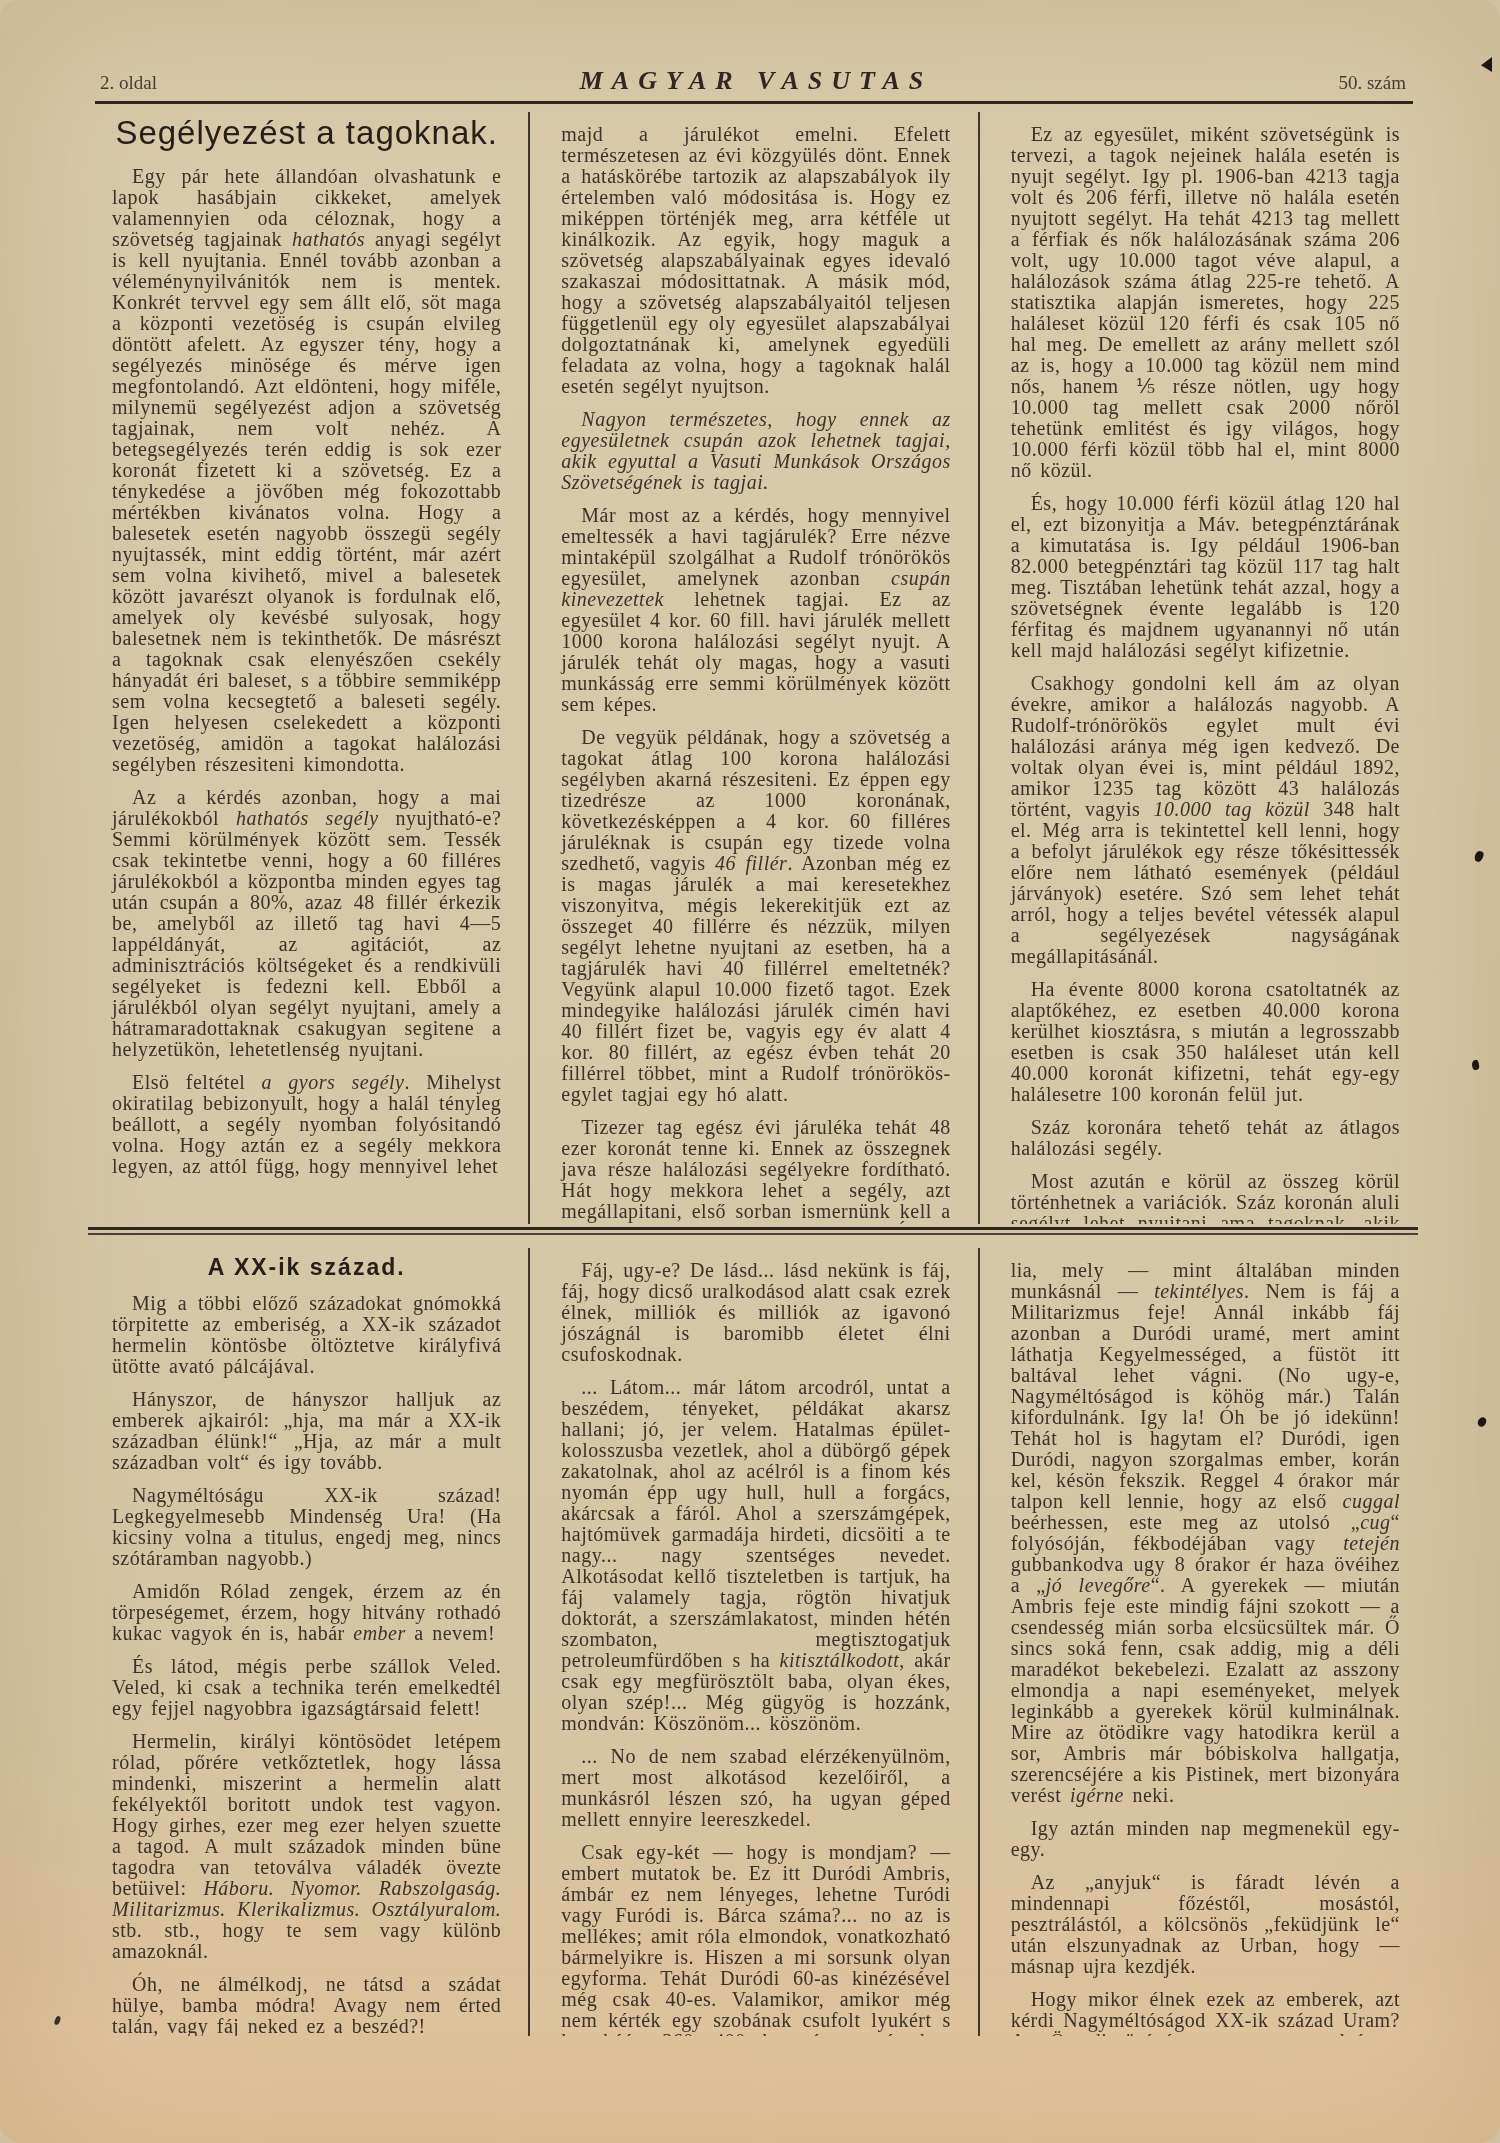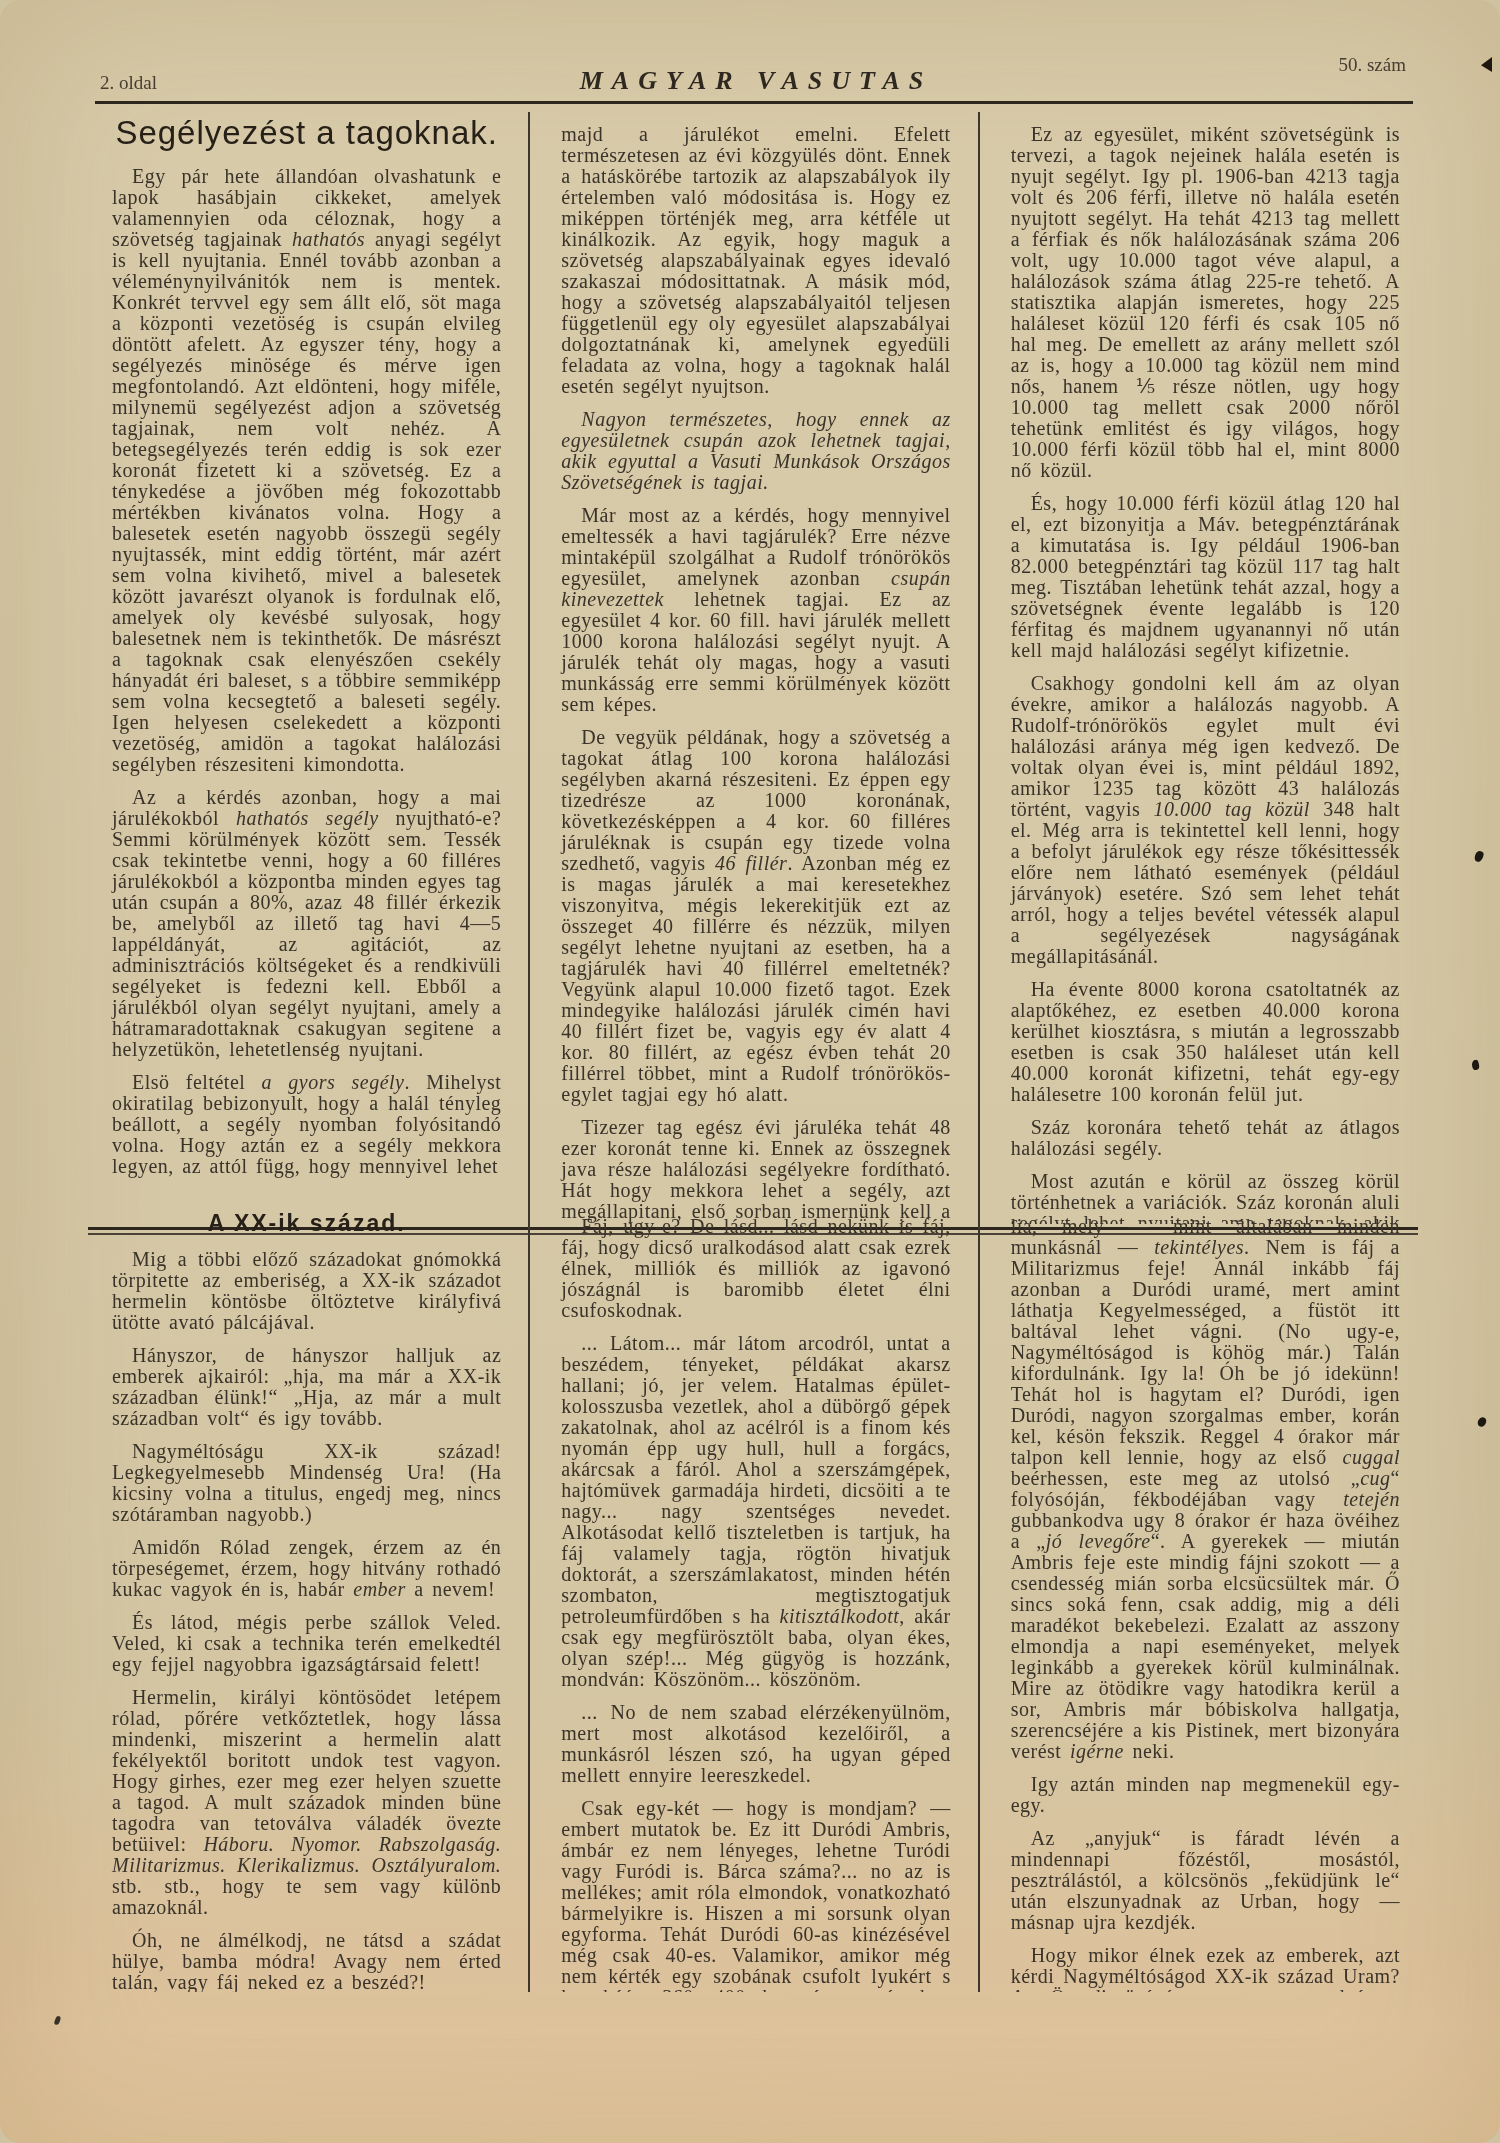--- a/index.html
+++ b/index.html
@@ -16,30 +16,30 @@
     color:#3a332a;
     border-radius:21px;
   }
   
   .header { position:absolute; top:62px; left:100px; width:1312px; height:34px; }
   .page-number { position:absolute; left:0; bottom:2px; font-size:19px; color:#453d32; }
   .masthead {
     position:absolute; left:50%; transform:translateX(-50%); bottom:0;
     font-size:26px; font-weight:bold; letter-spacing:9px; color:#2e2820; white-space:nowrap;font-style:italic;
   }
-  .issue-number { position:absolute; right:6px; bottom:20px; font-size:19px; color:#453d32; }
+  .issue-number { position:absolute; right:6px; bottom:2px; font-size:19px; color:#453d32; }
   .header-rule { position:absolute; top:101px; left:95px; width:1318px; height:3px; background:#2c261d; }
   
   .section { position:absolute; left:100px; width:1312px; display:flex; align-items:stretch; overflow:hidden; }
   .section-top { top:112px; height:1112px; }
   .section-divider {
     position:absolute; top:1227px; left:88px; width:1330px; height:3px;
     border-top:3px solid #2c261d; border-bottom:2px solid #4a4236; background:transparent;
   }
-  .section-bottom { top:1204px; height:788px; }
+  .section-bottom { top:1248px; height:788px; }
   .col { width:424px; overflow:hidden; }
   .col-pad-l { padding-left:14px; }
   .col-pad-r { padding-right:10px; }
   .vrule { width:2px; background:#3d362c; margin:0 5px; }
   
   .headline-1 {
     margin:2px 0 14px 0; text-align:center;
     font-family:"Liberation Sans","DejaVu Sans",sans-serif;
     font-size:33px; font-weight:normal; letter-spacing:1px; color:#262018; white-space:nowrap;
   }

